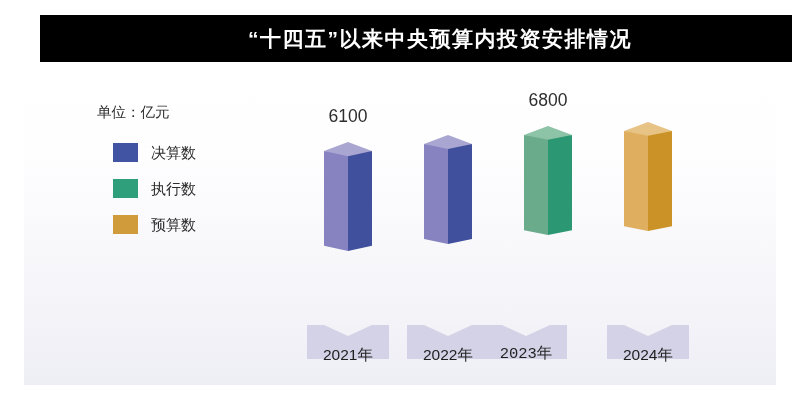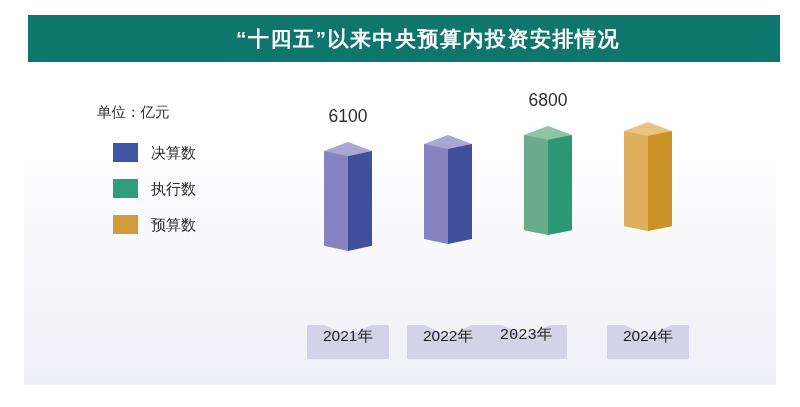--- a/index.html
+++ b/index.html
@@ -18,25 +18,25 @@
     position: absolute;
     left: 24px;
     top: 15px;
     width: 752px;
     height: 370px;
   }
 
   
   #chart-title-bar {
     position: absolute;
-    left: 4px;
+    left: 16px;
     top: 0;
     width: 752px;
     height: 47px;
-    background: #0f766e;
+    background: #000000;
     display: flex;
     align-items: center;
     justify-content: center;
     box-sizing: border-box;
     padding-left: 48px;
   }
   #chart-title-text {
     color: #ffffff;
     font-size: 21px;
     font-weight: bold;
@@ -141,21 +141,21 @@
     width: 752px;
     height: 34px;
   }
   .category-plate {
     position: absolute;
     bottom: 0;
     width: 82px;
     height: 34px;
     background: #d4d2e6;
     display: flex;
-    align-items: flex-start;
+    align-items: flex-end;
     justify-content: center;
   }
   .category-plate-notch {
     position: absolute;
     left: 50%;
     top: 0;
     transform: translateX(-50%);
     width: 48px;
     height: 11px;
   }

